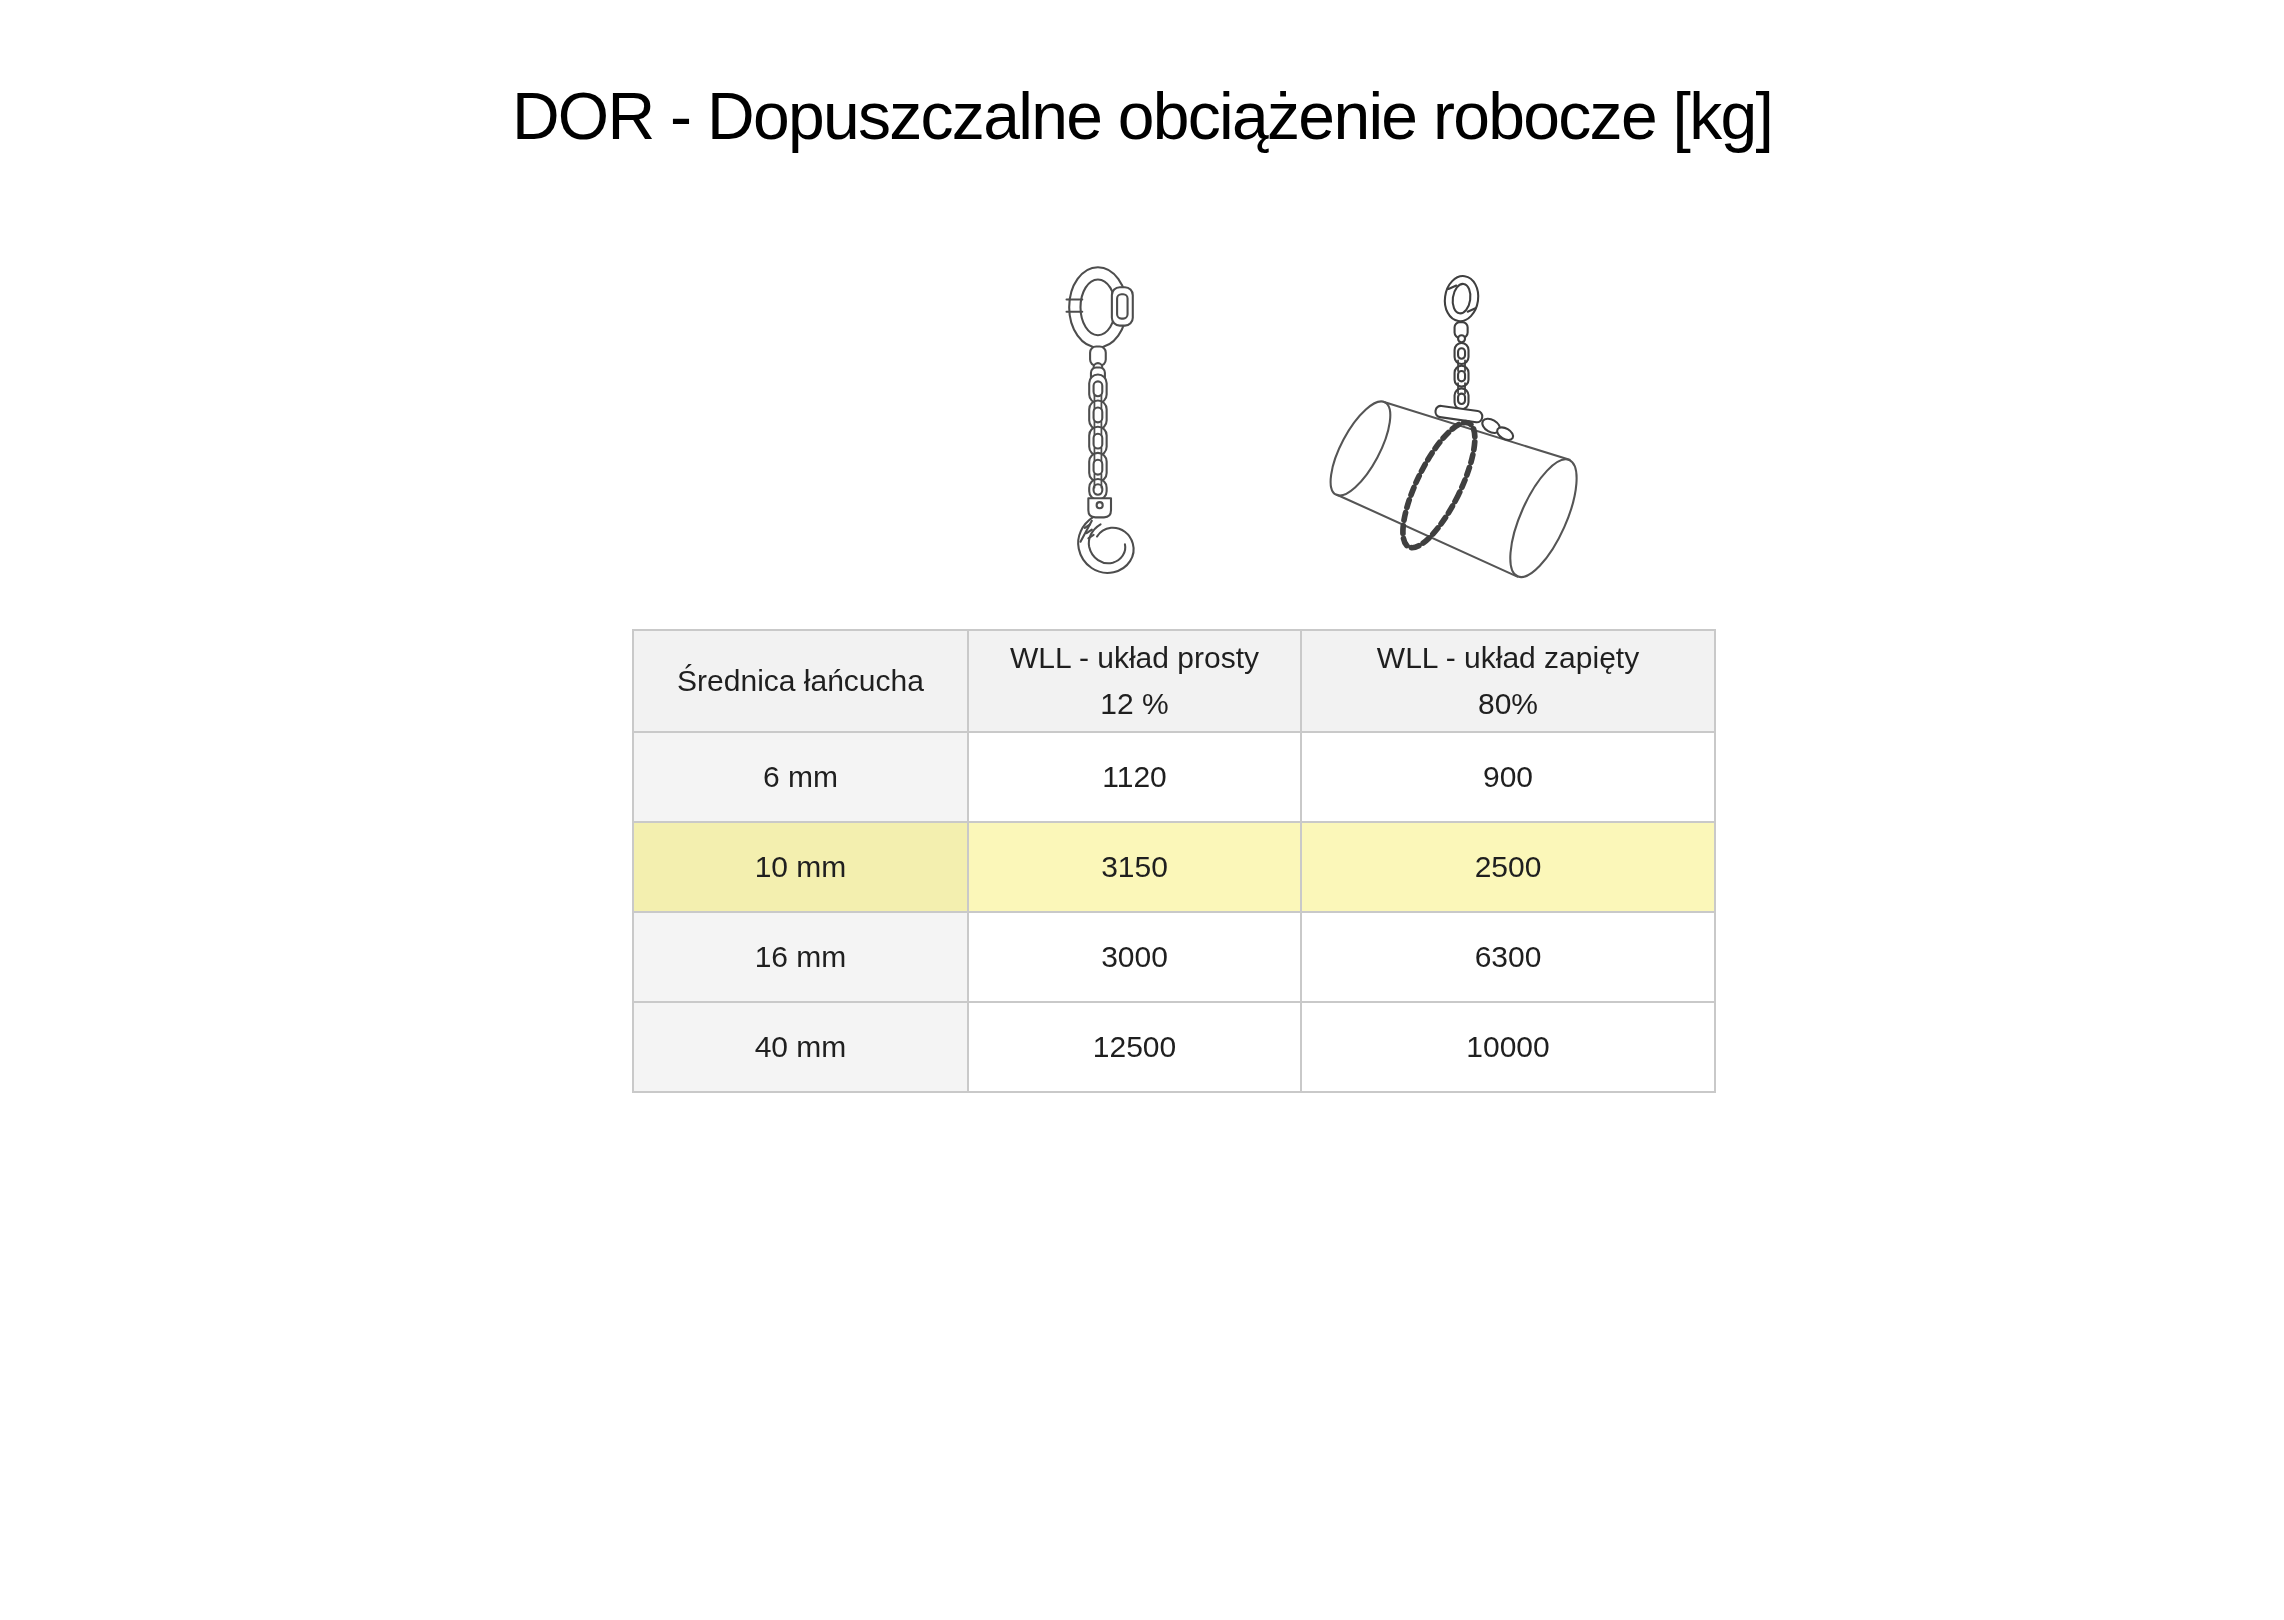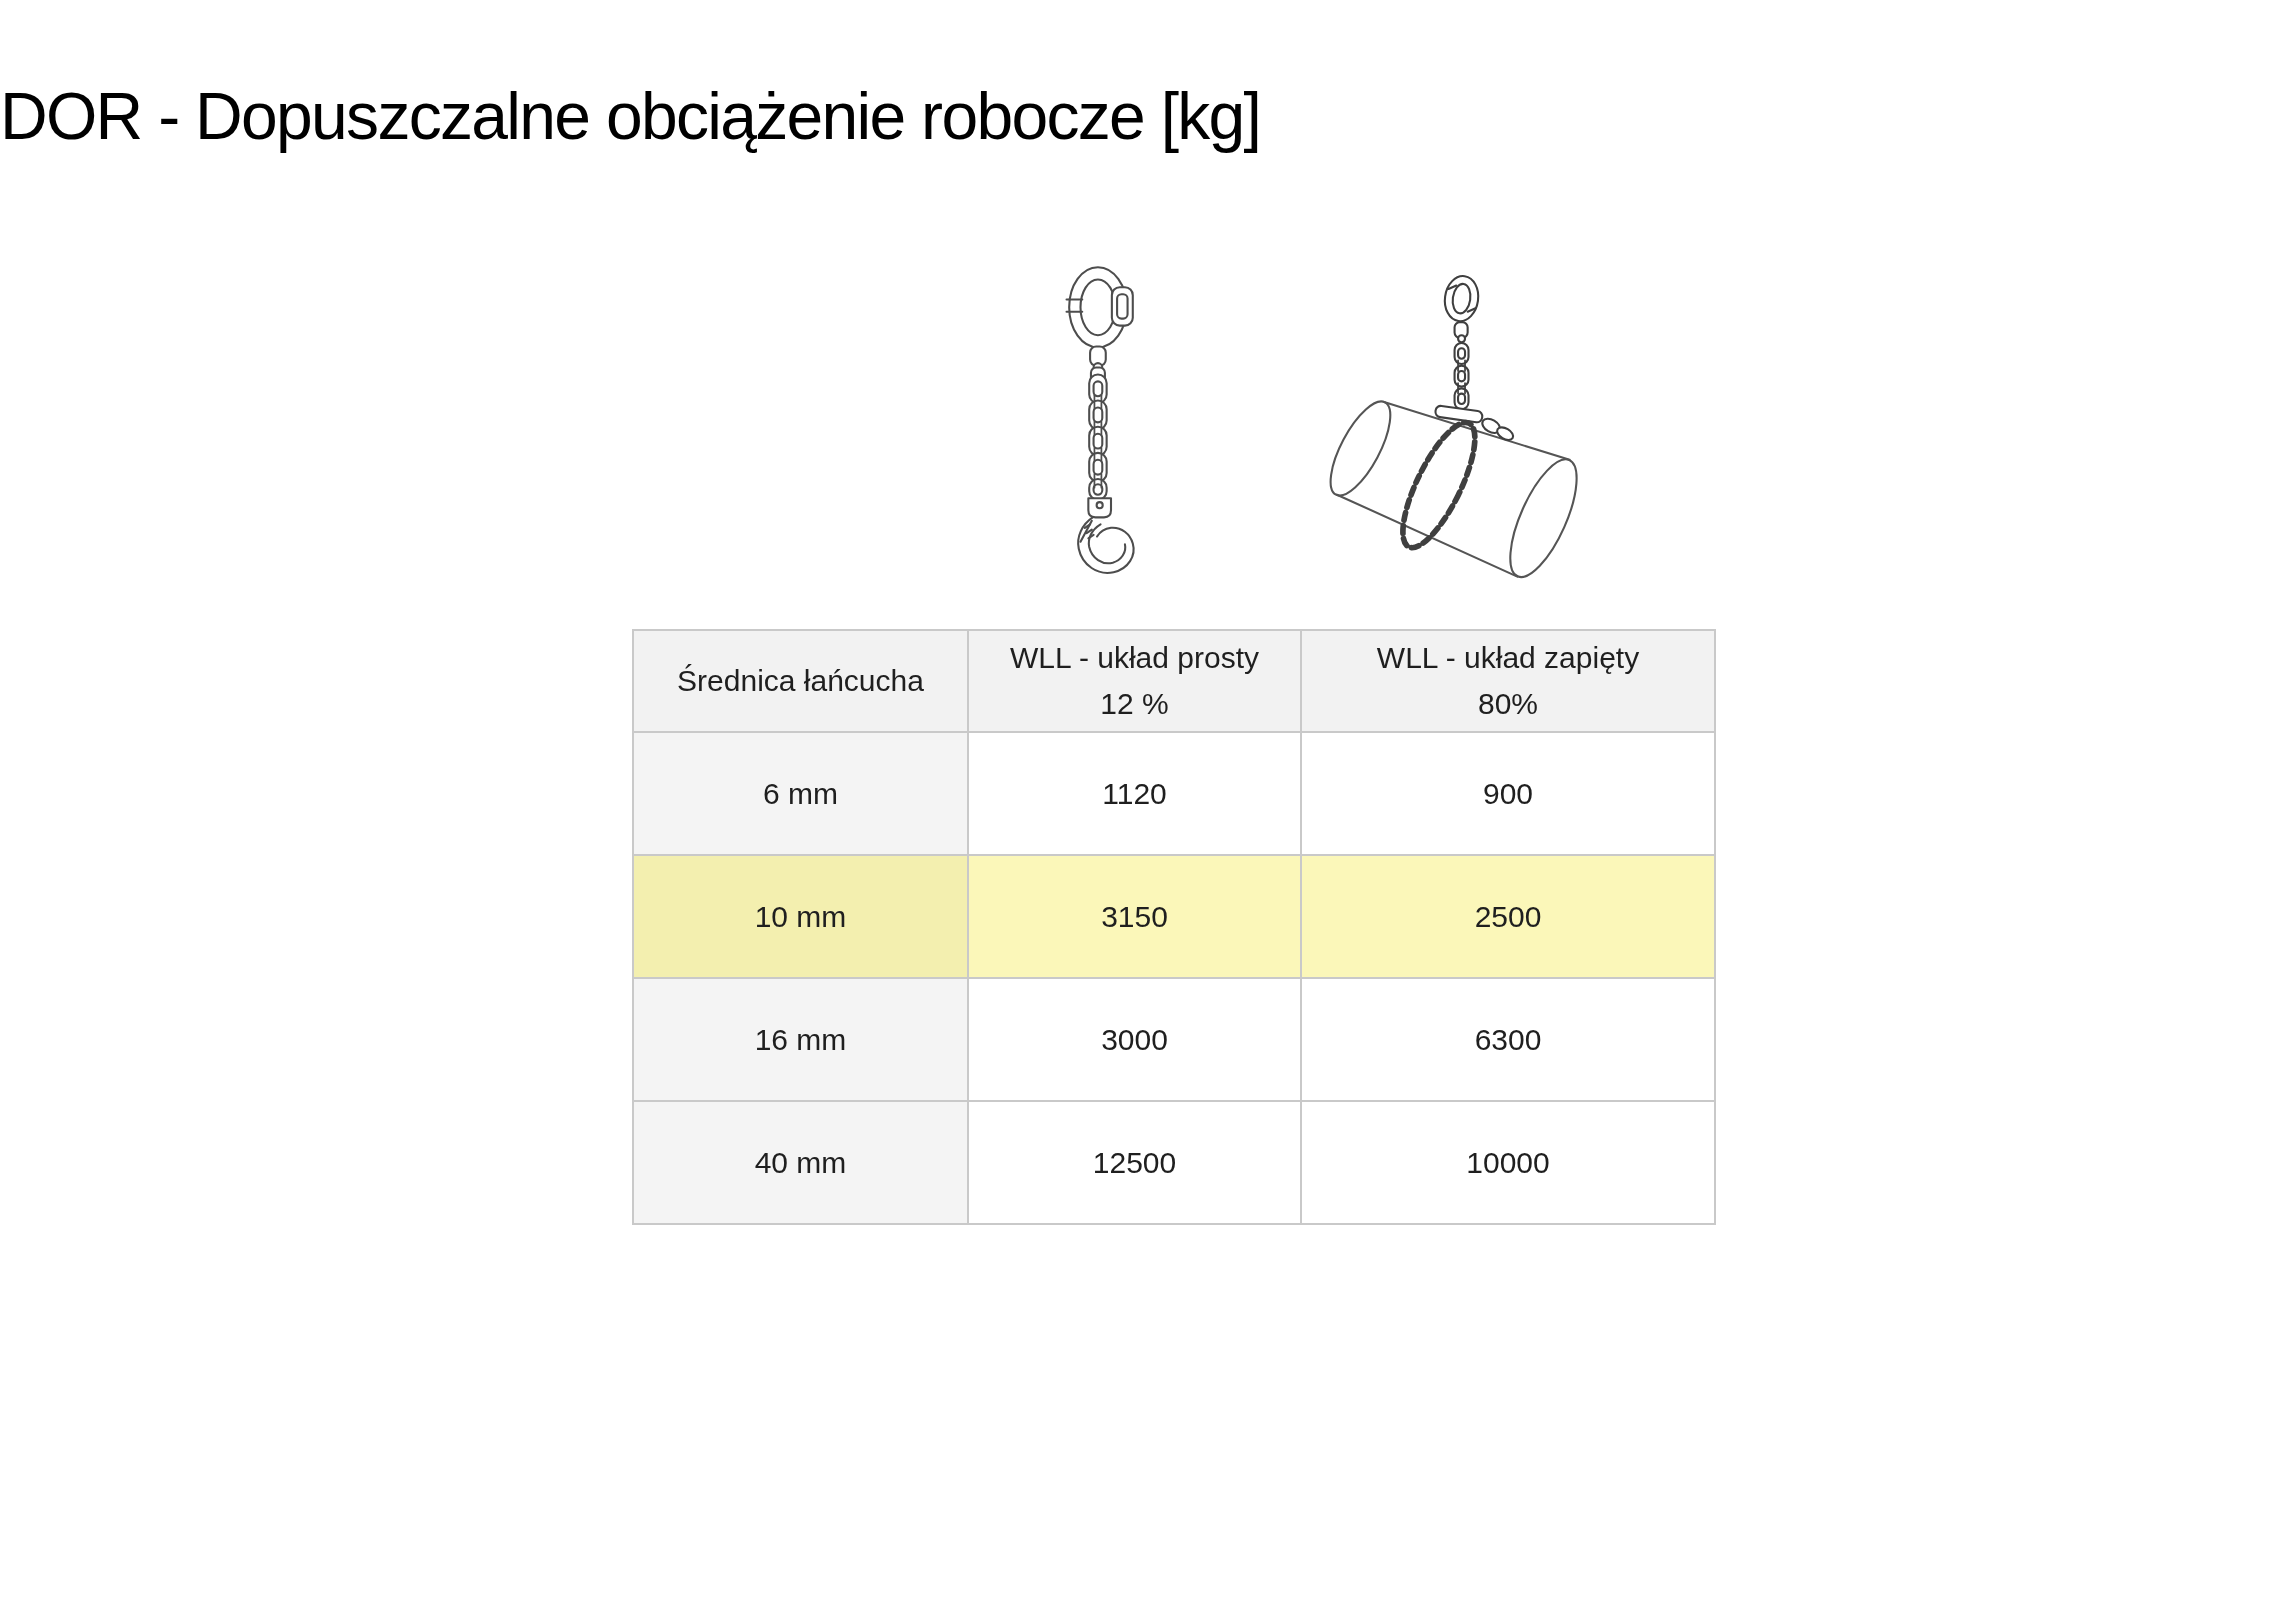--- a/index.html
+++ b/index.html
@@ -9,20 +9,21 @@
     width:2284px;
     height:1620px;
     background:#ffffff;
     font-family:"Liberation Sans", sans-serif;
     overflow:hidden;
   }
   .title{
     position:absolute;
     left:0; right:0; top:78px;
     margin:0;
+    text-align:center;
     font-size:66px;
     font-weight:400;
     letter-spacing:-1.7px;
     color:#000000;
     white-space:nowrap;
   }
   .fig{position:absolute;}
   .fig-straight{left:1002px; top:235px;}
   .fig-choked{left:1289px; top:235px;}
 
@@ -38,21 +39,21 @@
     border:2.6px solid var(--grid-border,#C9C9C9);
     font-size:30px;
     font-weight:400;
     color:var(--text,#1F1F1F);
     text-align:center;
     vertical-align:middle;
     padding:0;
   }
   table.wll thead tr{height:102px;}
   table.wll thead th{background:var(--header-bg,#F2F2F2);}
-  table.wll tbody tr{height:123px;}
+  table.wll tbody tr{height:90px;}
   table.wll tbody th{background:var(--label-col-bg,#F4F4F4);}
   table.wll tbody td{background:var(--cell-bg,#FFFFFF);}
   table.wll tbody tr.highlight th{background:var(--highlight-label-bg,#F3EFAF);}
   table.wll tbody tr.highlight td{background:var(--highlight-bg,#FBF7B9);}
   .th-line{line-height:1.55;}
 </style>
 </head>
 <body>
 
 <div class="canvas" style="background: rgb(255, 255, 255);">

